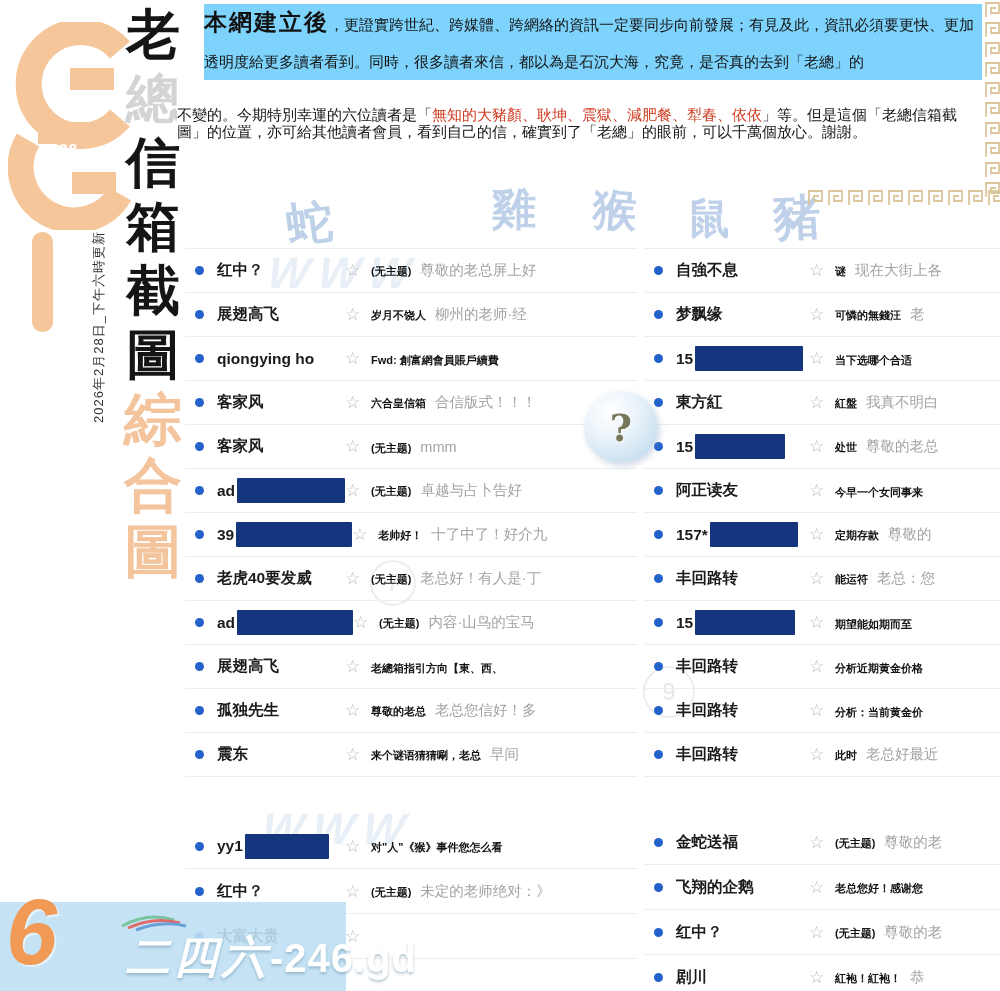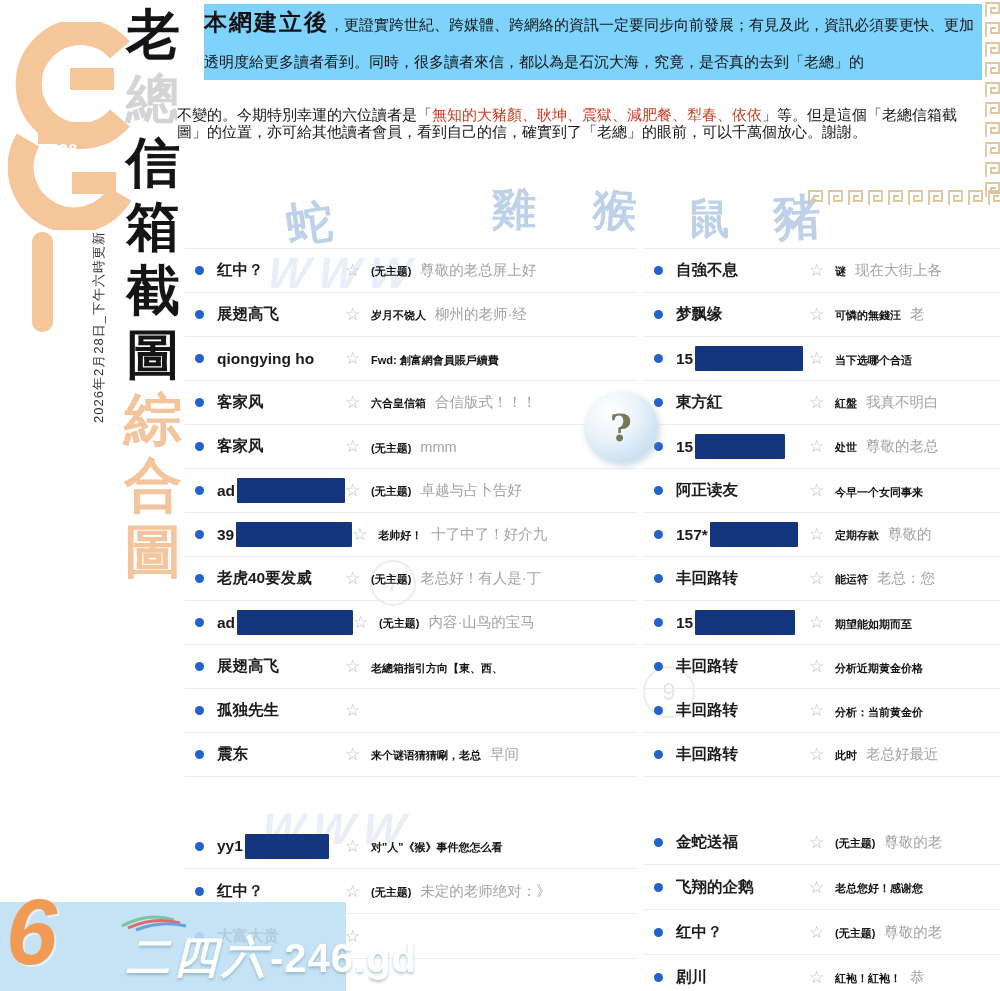--- a/index.html
+++ b/index.html
@@ -227,20 +227,21 @@
       <div class="mail-row">
         <span class="dot"></span>
         <span class="sender">展翅高飞</span>
         <span class="star">☆</span>
         <span class="mail-text"><span class="mail-subject">老總箱指引方向【東、西、</span></span>
       </div>
       <div class="mail-row">
         <span class="dot"></span>
         <span class="sender">孤独先生</span>
         <span class="star">☆</span>
+        <span class="mail-text"><span class="mail-subject">尊敬的老总</span><span class="mail-preview">老总您信好！多</span></span>
       </div>
       <div class="mail-row">
         <span class="dot"></span>
         <span class="sender">震东</span>
         <span class="star">☆</span>
         <span class="mail-text"><span class="mail-subject">来个谜语猜猜唰，老总</span><span class="mail-preview">早间</span></span>
       </div>
     </div>
   <div class="mail-col col-lb">
       <div class="mail-row">

